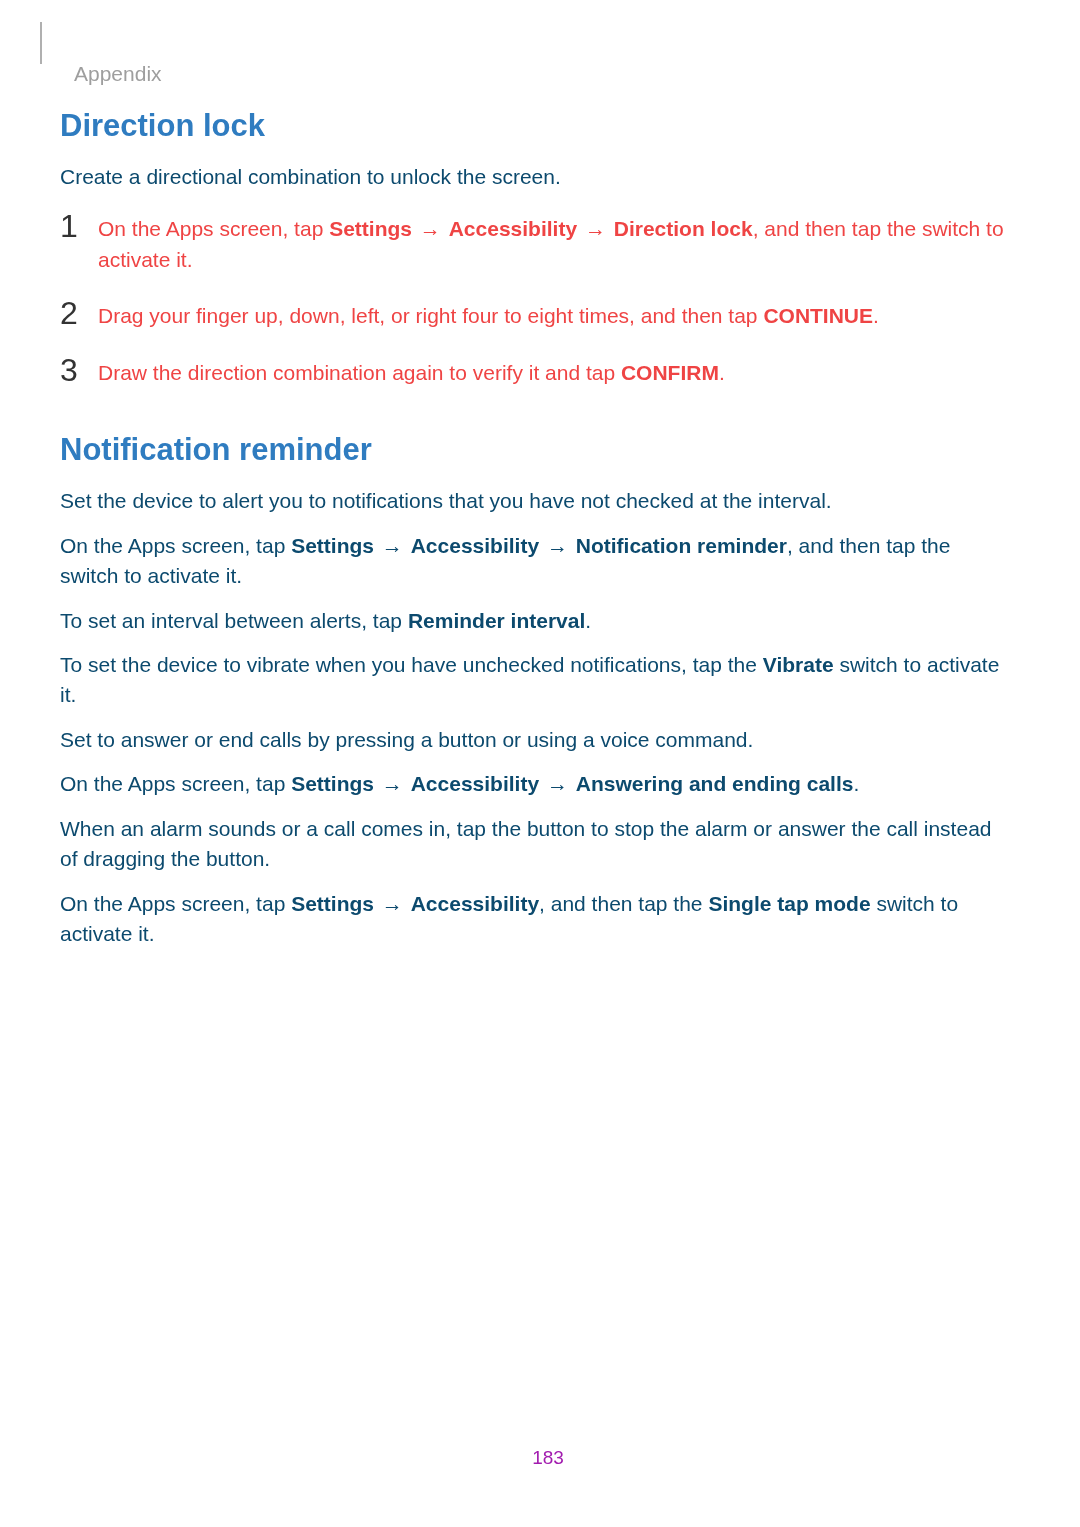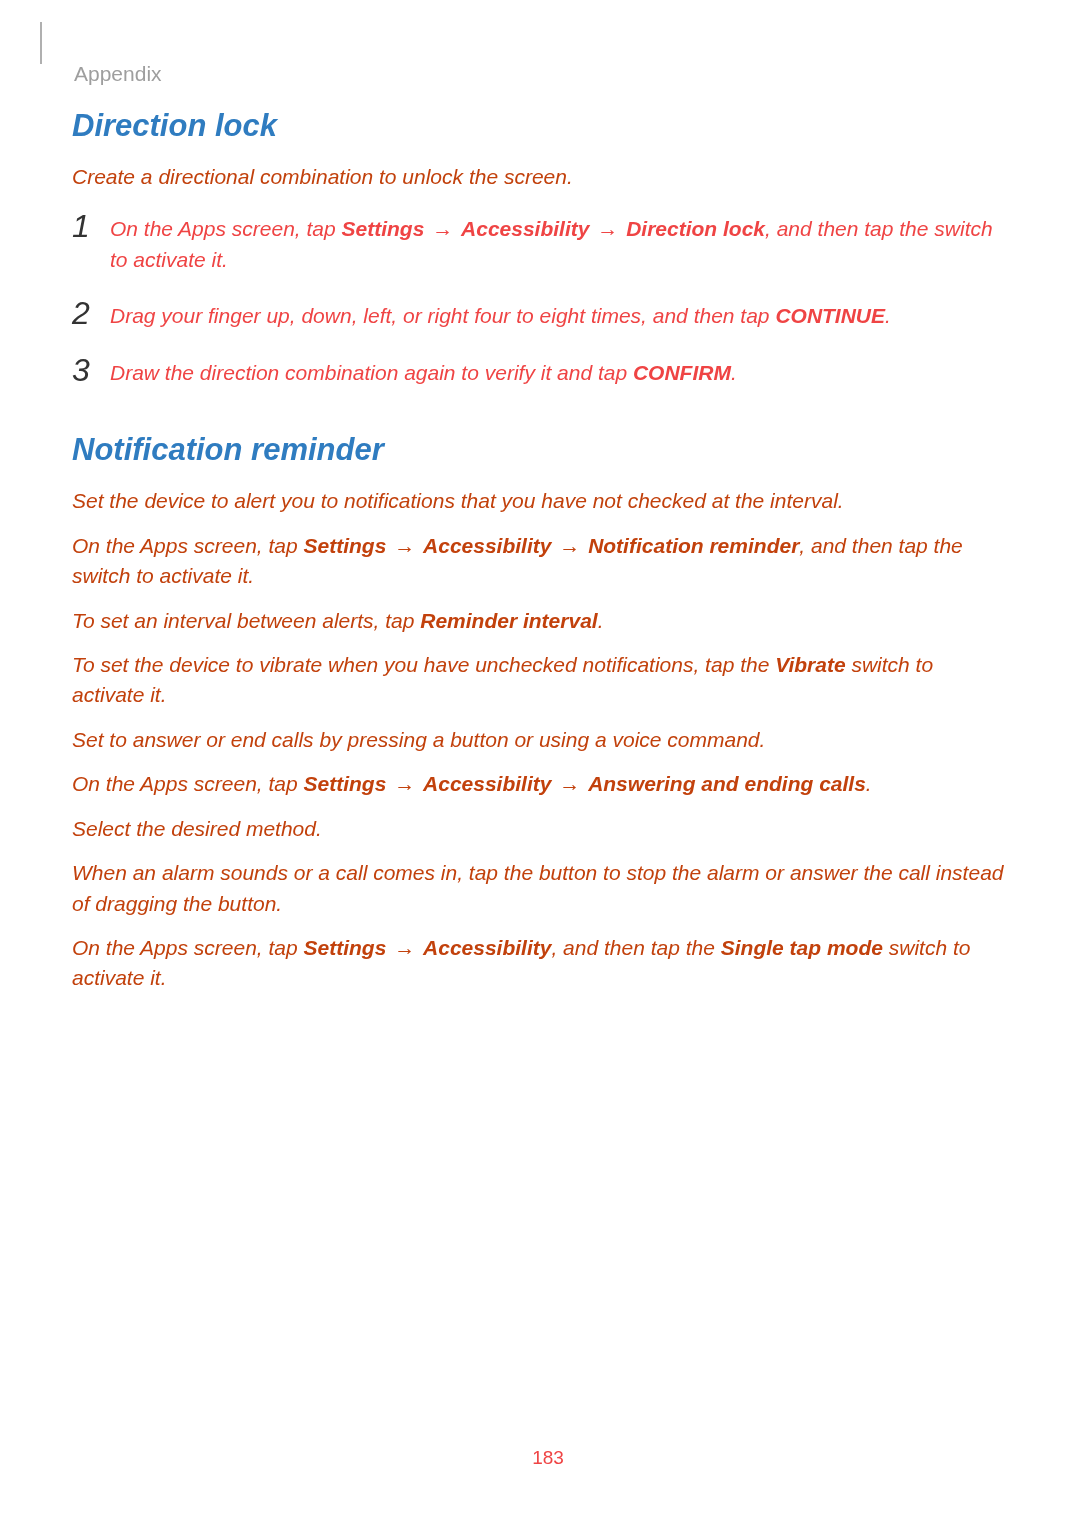--- a/index.html
+++ b/index.html
@@ -28,34 +28,33 @@
   }
   .header-text {
     color: #9e9e9e;
     font-size: 21px;
     font-weight: 400;
     margin-top: 32px;
   }
   .content {
     position: absolute;
     top: 108px;
-    left: 72px;
+    left: 60px;
     right: 72px;
-    font-style: italic;
   }
   .section-heading {
     color: #2f7cc0;
     font-size: 31px;
     font-weight: 700;
     margin-bottom: 18px;
   }
   .body-text {
     font-size: 21px;
     line-height: 1.45;
-    color: #c2410c;
+    color: #0c4a6e;
     margin-bottom: 14px;
   }
   .ol-list {
     margin-top: 22px;
     margin-bottom: 42px;
   }
   .ol-item {
     display: flex;
     align-items: flex-start;
     margin-bottom: 26px;
@@ -87,21 +86,21 @@
   }
   .section-gap {
     margin-top: 44px;
   }
   .page-num {
     position: absolute;
     bottom: 58px;
     left: 16px;
     right: 0;
     text-align: center;
-    color: #ef4444;
+    color: #a21caf;
     font-size: 19px;
   }
 </style>
 </head>
 <body>
 
 <div class="header-tab">
   <span class="header-text">Appendix</span>
 </div>
 
@@ -140,21 +139,20 @@
     <span>To set an interval between alerts, tap </span><span class="bold">Reminder interval</span><span>.</span>
   </p>
   <p class="body-text">
     <span>To set the device to vibrate when you have unchecked notifications, tap the </span><span class="bold">Vibrate</span><span> switch to activate it.</span>
   </p>
 
   <p class="body-text">Set to answer or end calls by pressing a button or using a voice command.</p>
   <p class="body-text">
     <span>On the Apps screen, tap </span><span class="bold">Settings</span><span class="arrow"> → </span><span class="bold">Accessibility</span><span class="arrow"> → </span><span class="bold">Answering and ending calls</span><span>.</span>
   </p>
-  <p class="body-text">Select the desired method.</p>
 
   <p class="body-text">When an alarm sounds or a call comes in, tap the button to stop the alarm or answer the call instead of dragging the button.</p>
   <p class="body-text">
     <span>On the Apps screen, tap </span><span class="bold">Settings</span><span class="arrow"> → </span><span class="bold">Accessibility</span><span>, and then tap the </span><span class="bold">Single tap mode</span><span> switch to activate it.</span>
   </p>
 
 </div>
 
 <div class="page-num">183</div>
 

